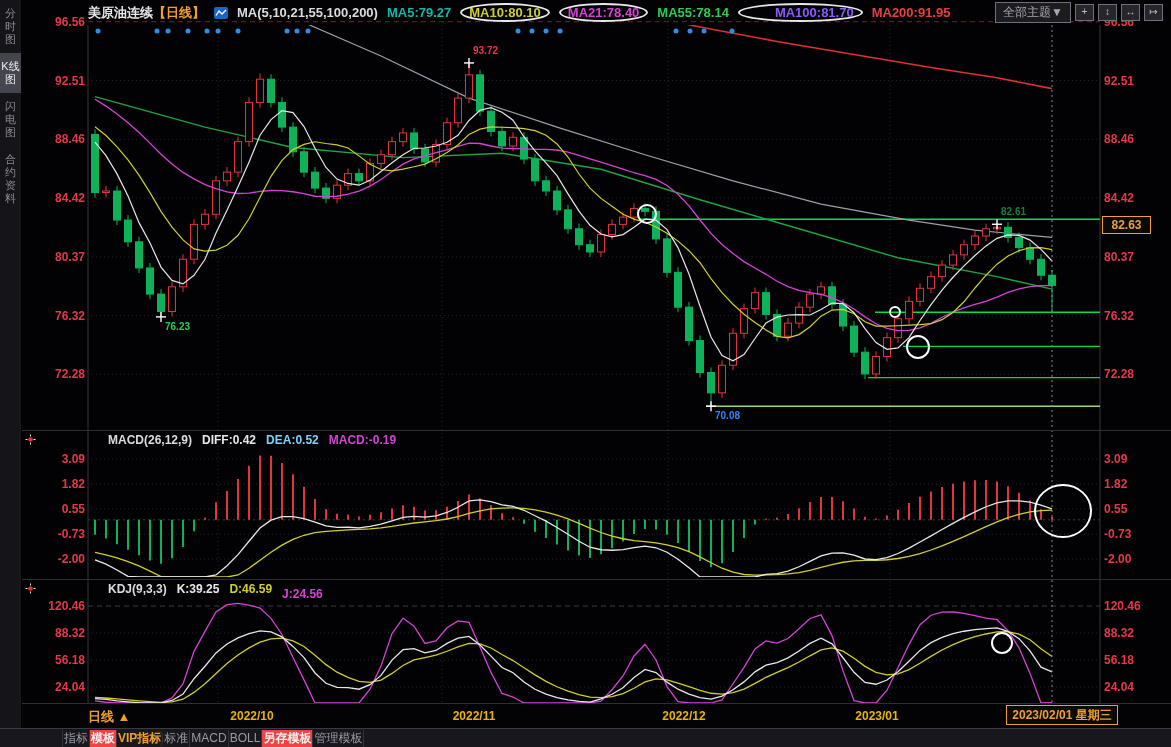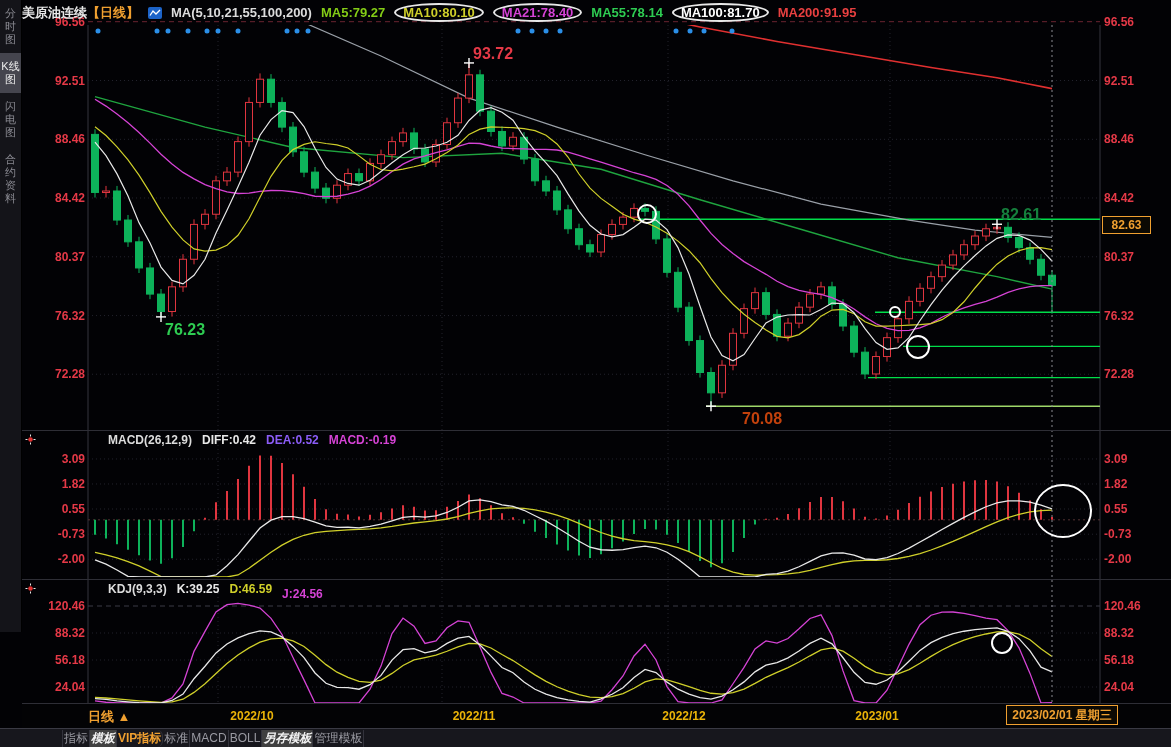--- a/index.html
+++ b/index.html
@@ -1,28 +1,28 @@
 <!DOCTYPE html>
 <html><head>
 <meta charset="utf-8">
 <style>
   html,body{margin:0;padding:0;background:#000;}
   body{width:1171px;height:747px;overflow:hidden;position:relative;
        font-family:"Liberation Sans",sans-serif;-webkit-font-smoothing:antialiased;}
   #root{position:absolute;inset:0;background:#020205;}
   svg#chart-svg{position:absolute;left:0;top:0;z-index:1;}
   
-  .sidebar{position:absolute;left:0;top:0;width:21px;height:632px;background:#141419;
+  .sidebar{position:absolute;left:0;top:0;width:21px;height:729px;background:#141419;
            border-right:1px solid #000;z-index:4;}
   .side-item{width:21px;padding:7px 0;color:#8a8a92;font-size:11px;line-height:13px;
              text-align:center;word-break:break-all;cursor:pointer;}
   .side-item.active{background:#45454e;color:#ececec;}
   
   .header{position:absolute;left:22px;top:0;right:0;height:25px;display:flex;align-items:center;
-          gap:9px;font-size:13px;color:#dcdcdc;z-index:5;white-space:nowrap;}
+          gap:9px;padding-left:66px;font-size:13px;color:#dcdcdc;z-index:5;white-space:nowrap;}
   .title{font-weight:bold;color:#e8e8e8;}
   .period-tag{color:#f0a030;font-weight:bold;}
   .ma{font-weight:bold;}
   .circled{border:2px solid #e8e8e8;border-radius:50%;padding:0px 7px;}
   .hdr-right{margin-left:auto;display:flex;align-items:center;gap:4px;padding-right:8px;}
   .theme-btn{border:1px solid #70707a;color:#a8a8b0;background:#1b1b20;font-size:12px;
              padding:1px 7px;cursor:pointer;}
   .icon-btn{border:1px solid #70707a;color:#c0c0c8;background:#26262c;width:17px;height:15px;
             font-size:10px;line-height:14px;text-align:center;cursor:pointer;}
   
@@ -40,31 +40,31 @@
               font-weight:bold;font-size:12px;}
   .date-highlight{position:absolute;left:984px;top:1px;width:110px;height:18px;border:1px solid #f0a030;
                   color:#f0a030;background:#0c0903;font-weight:bold;font-size:12px;text-align:center;
                   line-height:18px;}
   
   .toolbar{position:absolute;left:0;right:0;top:728px;height:19px;background:#17171d;
            border-top:1px solid #3a3a44;display:flex;align-items:center;padding-left:62px;
            font-size:12px;color:#9a9aa2;z-index:5;}
   .tab{padding:1px 1px;cursor:pointer;border-right:1px solid #33333c;line-height:15px;}
   .tab:first-child{border-left:1px solid #33333c;}
-  .tab.selected{background:#404040;color:#f2f2f2;font-weight:bold;font-style:italic;}
+  .tab.selected{background:#ef4444;color:#f2f2f2;font-weight:bold;}
   .tab.vip{color:#f0a030;font-weight:bold;border-radius:6px;}
   
   #labels{position:absolute;inset:0;z-index:3;pointer-events:none;}
   .ytick{position:absolute;font-size:12px;font-weight:bold;color:#e53947;}
   .ytick.left{left:48px;width:37px;text-align:right;}
   .ytick.right{left:1104px;text-align:left;}
   .price-box{position:absolute;left:1102px;top:216px;width:47px;height:16px;border:1px solid #f0a030;
              color:#f0a030;background:#0c0903;font-size:12px;font-weight:bold;text-align:center;
              line-height:16px;z-index:4;}
-  .marker-label{position:absolute;font-size:16px;font-weight:bold;z-index:3;text-align:right;}
+  .marker-label{position:absolute;font-size:10px;font-weight:bold;z-index:3;text-align:right;}
 </style>
 </head>
 <body>
 
 <div id="root">
 
   <svg id="chart-svg" width="1171" height="747">
       <defs>
         <clipPath id="mainClip">
           <rect x="88" y="25" width="1012" height="405"></rect>
@@ -453,62 +453,69 @@
       <div class="ytick right" style="top: 599px;">120.46</div>
       <div class="ytick left" style="top: 625.998px;">88.32</div>
       <div class="ytick right" style="top: 625.998px;">88.32</div>
       <div class="ytick left" style="top: 652.995px;">56.18</div>
       <div class="ytick right" style="top: 652.995px;">56.18</div>
       <div class="ytick left" style="top: 679.993px;">24.04</div>
       <div class="ytick right" style="top: 679.993px;">24.04</div>
       <div class="marker-label" style="left: 473px; top: 44.9368px; color: rgb(229, 57, 71);">93.72</div>
       <div class="marker-label" style="left: 1001px; top: 206.254px; color: #15803d;">82.61</div>
       <div class="marker-label" style="left: 165px; top: 320.892px; color: rgb(46, 204, 82);">76.23</div>
-      <div class="marker-label" style="left: 742px; top: 410.19px; color: #c2410c;">70.08</div>
+      <div class="marker-label" style="left: 715px; top: 410.19px; color: #3b82f6;">70.08</div>
     </div>
 
   <div class="sidebar">
     <div class="side-item">分时图</div>
     <div class="side-item active">K线图</div>
     <div class="side-item">闪电图</div>
     <div class="side-item">合约资料</div>
   </div>
 
   <div class="header">
     <span><span class="title">美原油连续</span><span class="period-tag">【日线】</span></span>
     <span style="display:inline-flex;">
       <svg width="14" height="12">
           <rect width="14" height="12" rx="2" fill="#1c63c8"></rect>
           <polyline points="2,8.5 5,4 8,7 12,3" stroke="#fff" fill="none" stroke-width="1.3"></polyline>
         </svg>
     </span>
     <span class="ma" id="ma-config" style="color:#dcdcdc;">MA(5,10,21,55,100,200)</span>
-    <span class="ma" id="ma0" style="color: #84cc16;">MA5:79.27</span>
+    <span class="ma" id="ma0" style="color: #14b8a6;">MA5:79.27</span>
     <span class="circled"><span class="ma" id="ma1" style="color: rgb(207, 207, 42);">MA10:80.10</span></span>
     <span class="circled"><span class="ma" id="ma2" style="color: rgb(213, 67, 213);">MA21:78.40</span></span>
     <span class="ma" id="ma3" style="color: rgb(46, 204, 82);">MA55:78.14</span>
-    <span class="circled"><span class="ma" id="ma4" style="color: #ffffff;">MA100:81.70</span></span>
+    <span class="circled"><span class="ma" id="ma4" style="color: #8b5cf6; margin-left: 28px;">MA100:81.70</span></span>
     <span class="ma" id="ma5" style="color: rgb(232, 64, 64);">MA200:91.95</span>
+    <span class="hdr-right">
+      <span class="theme-btn">全部主题▼</span>
+      <span class="icon-btn">+</span>
+      <span class="icon-btn">↕</span>
+      <span class="icon-btn">↔</span>
+      <span class="icon-btn">↦</span>
+    </span>
   </div>
 
   <div class="band" id="macd-band">
     <span class="spark" style="display:inline-flex;">
       <svg width="11" height="11">
           <g stroke="#e8e8e8" stroke-width="1">
             <line x1="5.5" y1="0.5" x2="5.5" y2="2.5"></line>
             <line x1="5.5" y1="8.5" x2="5.5" y2="10.5"></line>
             <line x1="0.5" y1="5.5" x2="2.5" y2="5.5"></line>
             <line x1="8.5" y1="5.5" x2="10.5" y2="5.5"></line>
           </g>
           <circle cx="5.5" cy="5.5" r="2.3" fill="#e03030"></circle>
         </svg>
     </span>
     <span class="btitle">MACD(26,12,9)</span>
     <span id="macd0" style="color: rgb(232, 232, 232);">DIFF:0.42</span>
-    <span id="macd1" style="color: #8b5cf6;">DEA:0.52</span>
+    <span id="macd1" style="color: #7dd3fc;">DEA:0.52</span>
     <span id="macd2" style="color: rgb(213, 67, 213);">MACD:-0.19</span>
   </div>
 
   <div class="band" id="kdj-band">
     <span class="spark" style="display:inline-flex;">
       <svg width="11" height="11">
           <g stroke="#e8e8e8" stroke-width="1">
             <line x1="5.5" y1="0.5" x2="5.5" y2="2.5"></line>
             <line x1="5.5" y1="8.5" x2="5.5" y2="10.5"></line>
             <line x1="0.5" y1="5.5" x2="2.5" y2="5.5"></line>

